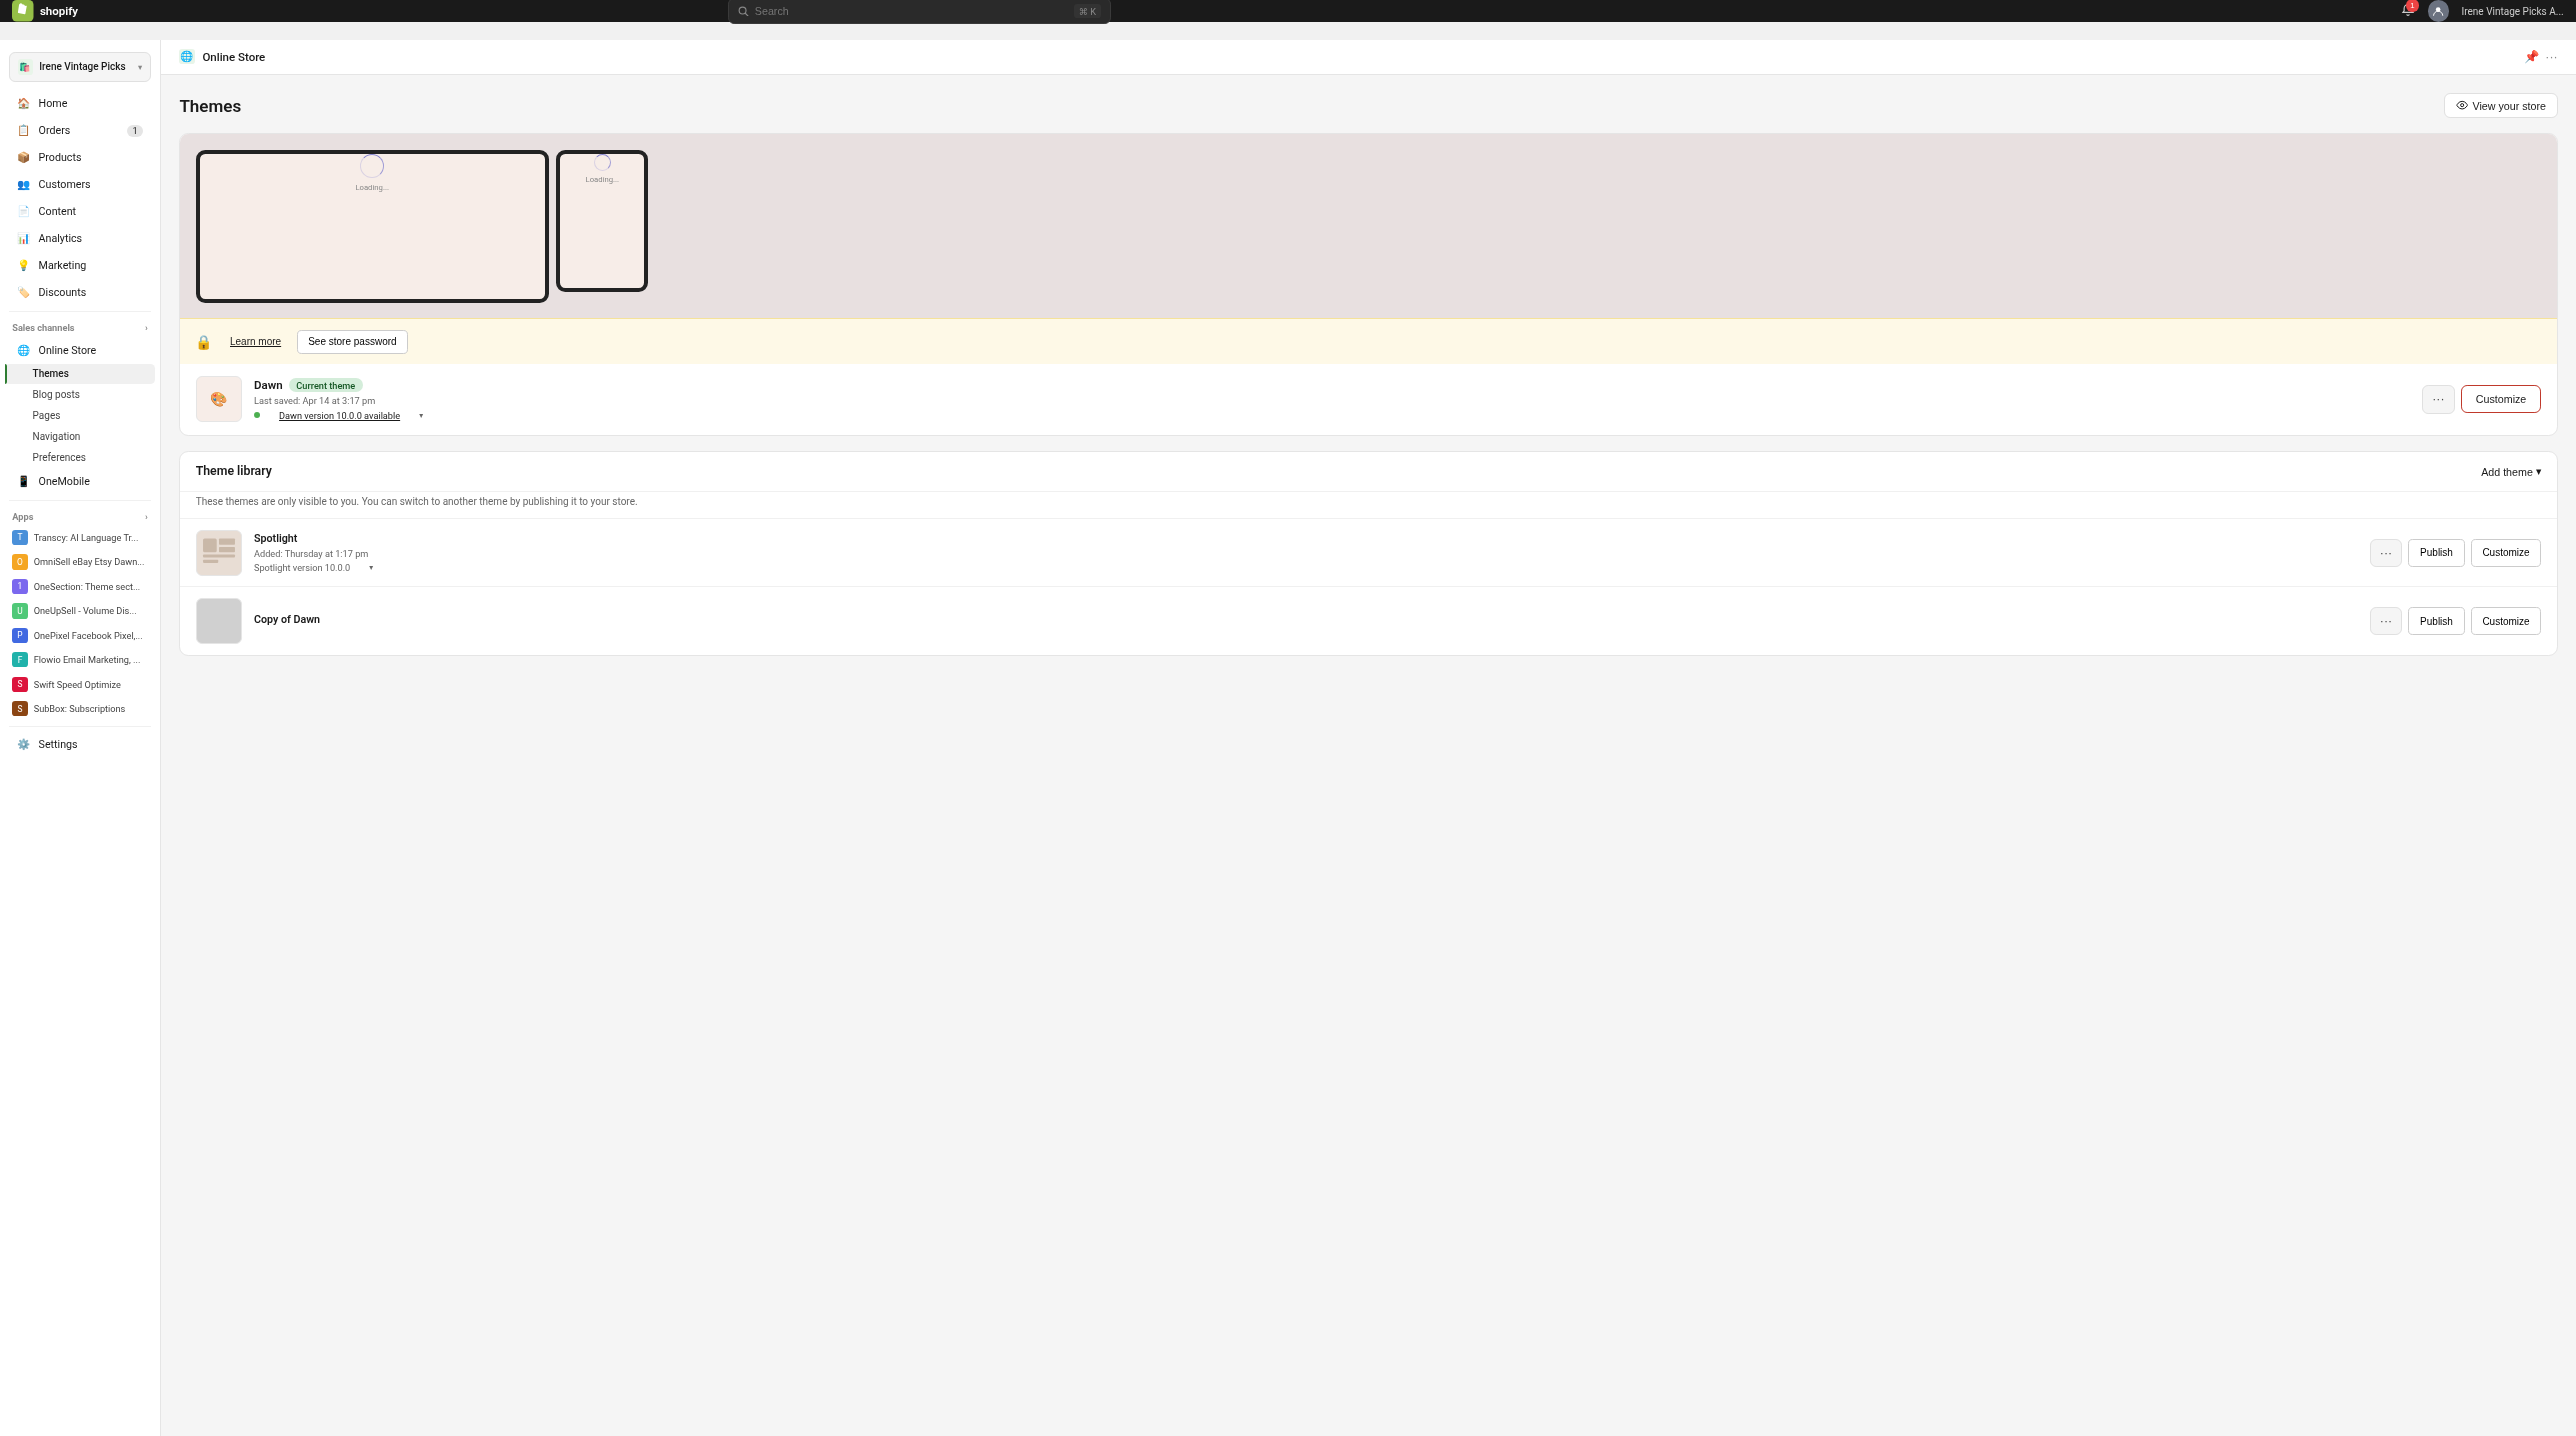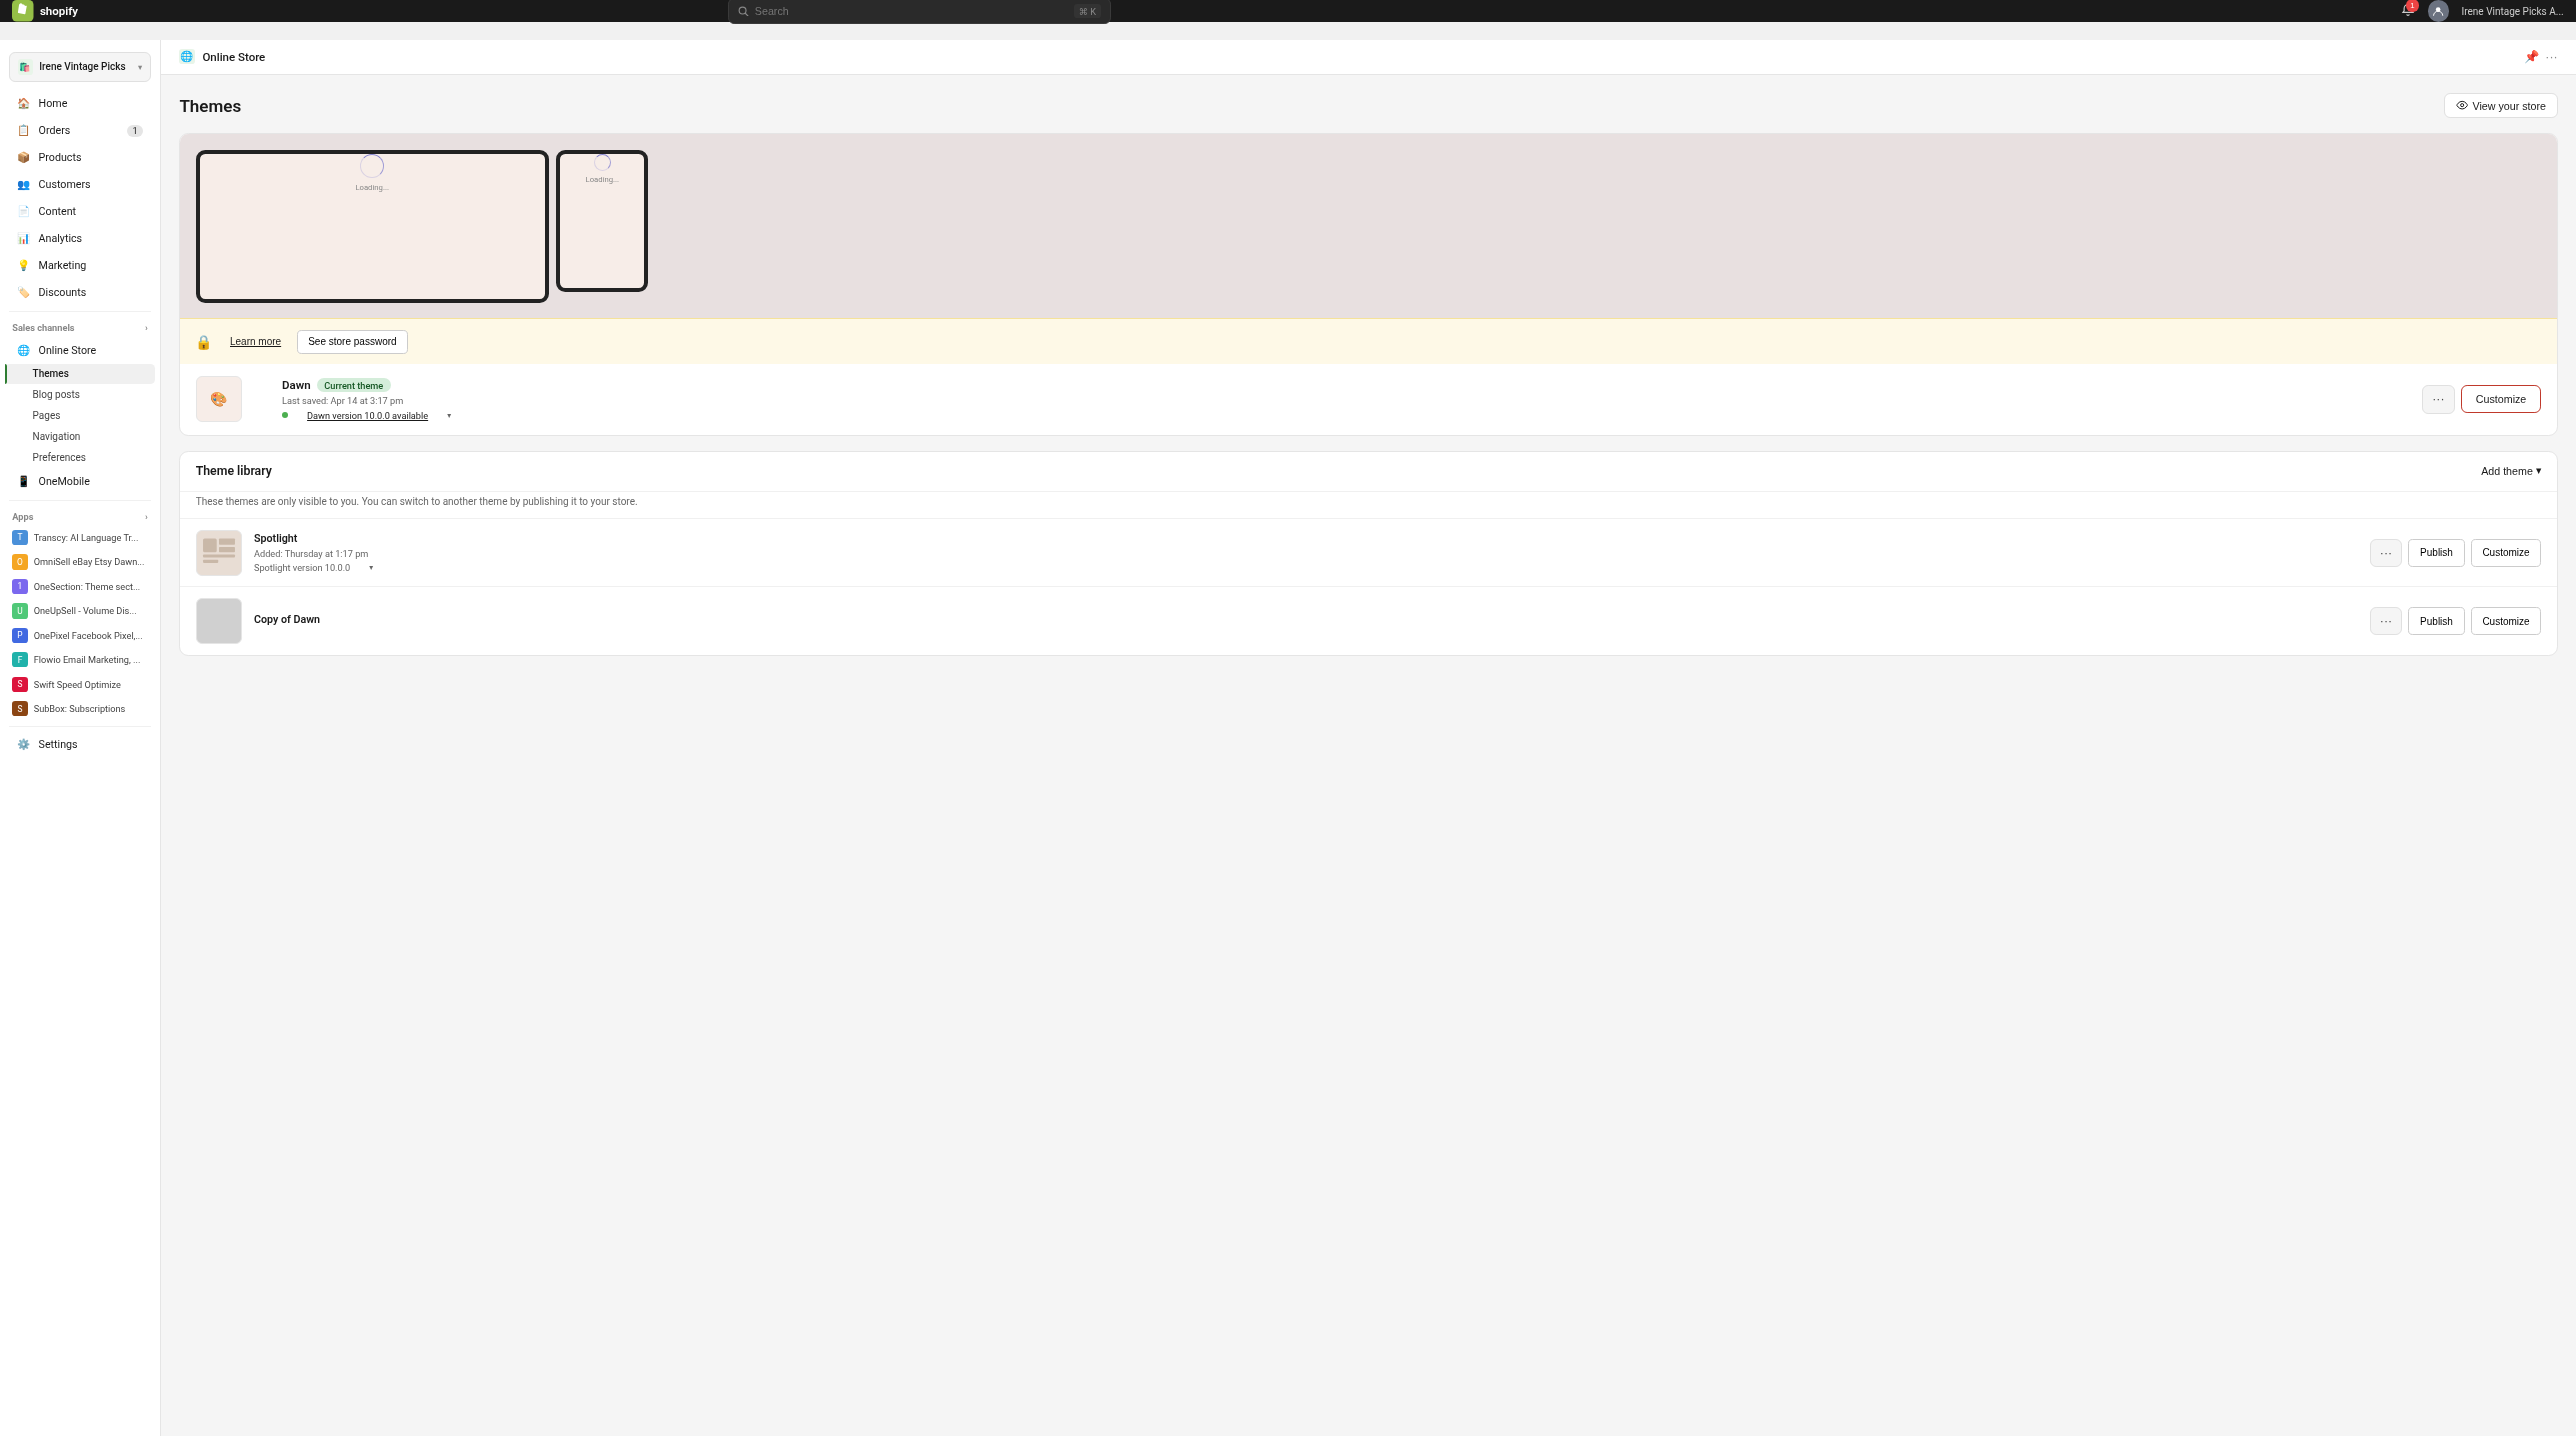--- a/index.html
+++ b/index.html
@@ -124,37 +124,37 @@
     .warning-text { flex: 1; font-size: 10px; color: #333; line-height: 1.4; }
     .warning-actions { display: flex; gap: 7.7px; }
     .btn-text { background: none; border: none; font-size: 10px; color: #1a1a1a; cursor: pointer; text-decoration: underline; padding: 4.6px 7.7px; }
     .btn-outline { background: #fff; border: 0.8px solid #ccc; border-radius: 4.6px; padding: 5.4px 10.7px; font-size: 10px; cursor: pointer; }
 
     
     .theme-info-row {
       display: flex; align-items: center; gap: 12.3px; padding: 12.3px 15.3px;
     }
     .theme-thumb { width: 46px; height: 46px; border-radius: 6.1px; background: #f7ede8; border: 0.8px solid #e5e5e5; overflow: hidden; flex-shrink: 0; display:flex; align-items:center; justify-content:center; font-size:14px; color:#ccc; }
-    .theme-details { flex: 1; margin-left: 28px; }
+    .theme-details { flex: 1; }
     .theme-name-row { display: flex; align-items: center; gap: 6.1px; margin-bottom: 3.1px; }
     .theme-name { font-size: 11.5px; font-weight: 600; }
     .current-theme-badge { background: #d4edda; color: #155724; border-radius: 9.2px; padding: 1.5px 7.7px; font-size: 9.2px; font-weight: 500; }
     .theme-meta { font-size: 9.2px; color: #666; margin-bottom: 3.1px; }
     .theme-version-row { display: flex; align-items: center; gap: 19px; font-size: 9.2px; }
     .version-dot { width: 6.1px; height: 6.1px; background: #4caf50; border-radius: 50%; }
     .version-link { color: #1a1a1a; text-decoration: underline; cursor: pointer; }
     .chevron-sm { font-size: 7.7px; color: #666; }
     .theme-actions { display: flex; align-items: center; gap: 6.1px; }
     .btn-icon { background: #f5f5f5; border: 0.8px solid #e0e0e0; border-radius: 6.1px; padding: 6.1px 9.2px; cursor: pointer; font-size: 12.3px; color: #444; }
     .btn-primary { background: #1a1a1a; color: #fff; border: none; border-radius: 6.1px; padding: 7px 14px; font-size: 10.7px; font-weight: 500; cursor: pointer; }
     .btn-primary.customize-outline { background: #fff; color: #1a1a1a; border: 1.5px solid #c0392b; }
 
     
     .theme-library-section { background: #fff; border-radius: 9.2px; border: 0.8px solid #e5e5e5; overflow: hidden; }
-    .theme-library-header { padding: 12.3px 15.3px; border-bottom: 0.8px solid #f0f0f0; display: flex; align-items: flex-start; justify-content: space-between; }
+    .theme-library-header { padding: 12.3px 15.3px; border-bottom: 0.8px solid #f0f0f0; display: flex; align-items: flex-end; justify-content: space-between; }
     .section-title { font-size: 12.3px; font-weight: 600; }
     .add-theme-btn { display: flex; align-items: center; gap: 3.1px; background: none; border: none; font-size: 10.7px; color: #1a1a1a; cursor: pointer; }
     .library-description { padding: 4.6px 15.3px 10.7px; font-size: 10px; color: #666; }
     .library-theme-row { display: flex; align-items: center; gap: 12.3px; padding: 10.7px 15.3px; border-top: 0.8px solid #f0f0f0; }
     .library-thumb { width: 46px; height: 46px; border-radius: 6.1px; background: #e8e0d8; border: 0.8px solid #e5e5e5; overflow: hidden; flex-shrink: 0; display:flex; align-items:center; justify-content:center; font-size:7.7px; color:#999; }
     .library-theme-details { flex: 1; }
     .library-theme-name { font-size: 10.7px; font-weight: 600; margin-bottom: 3.1px; }
     .library-theme-meta { font-size: 9.2px; color: #666; margin-bottom: 3.1px; }
     .library-theme-actions { display: flex; gap: 6.1px; }
     .btn-sm-outline { background: #fff; border: 0.8px solid #ccc; border-radius: 4.6px; padding: 4.6px 10.7px; font-size: 10px; cursor: pointer; }

